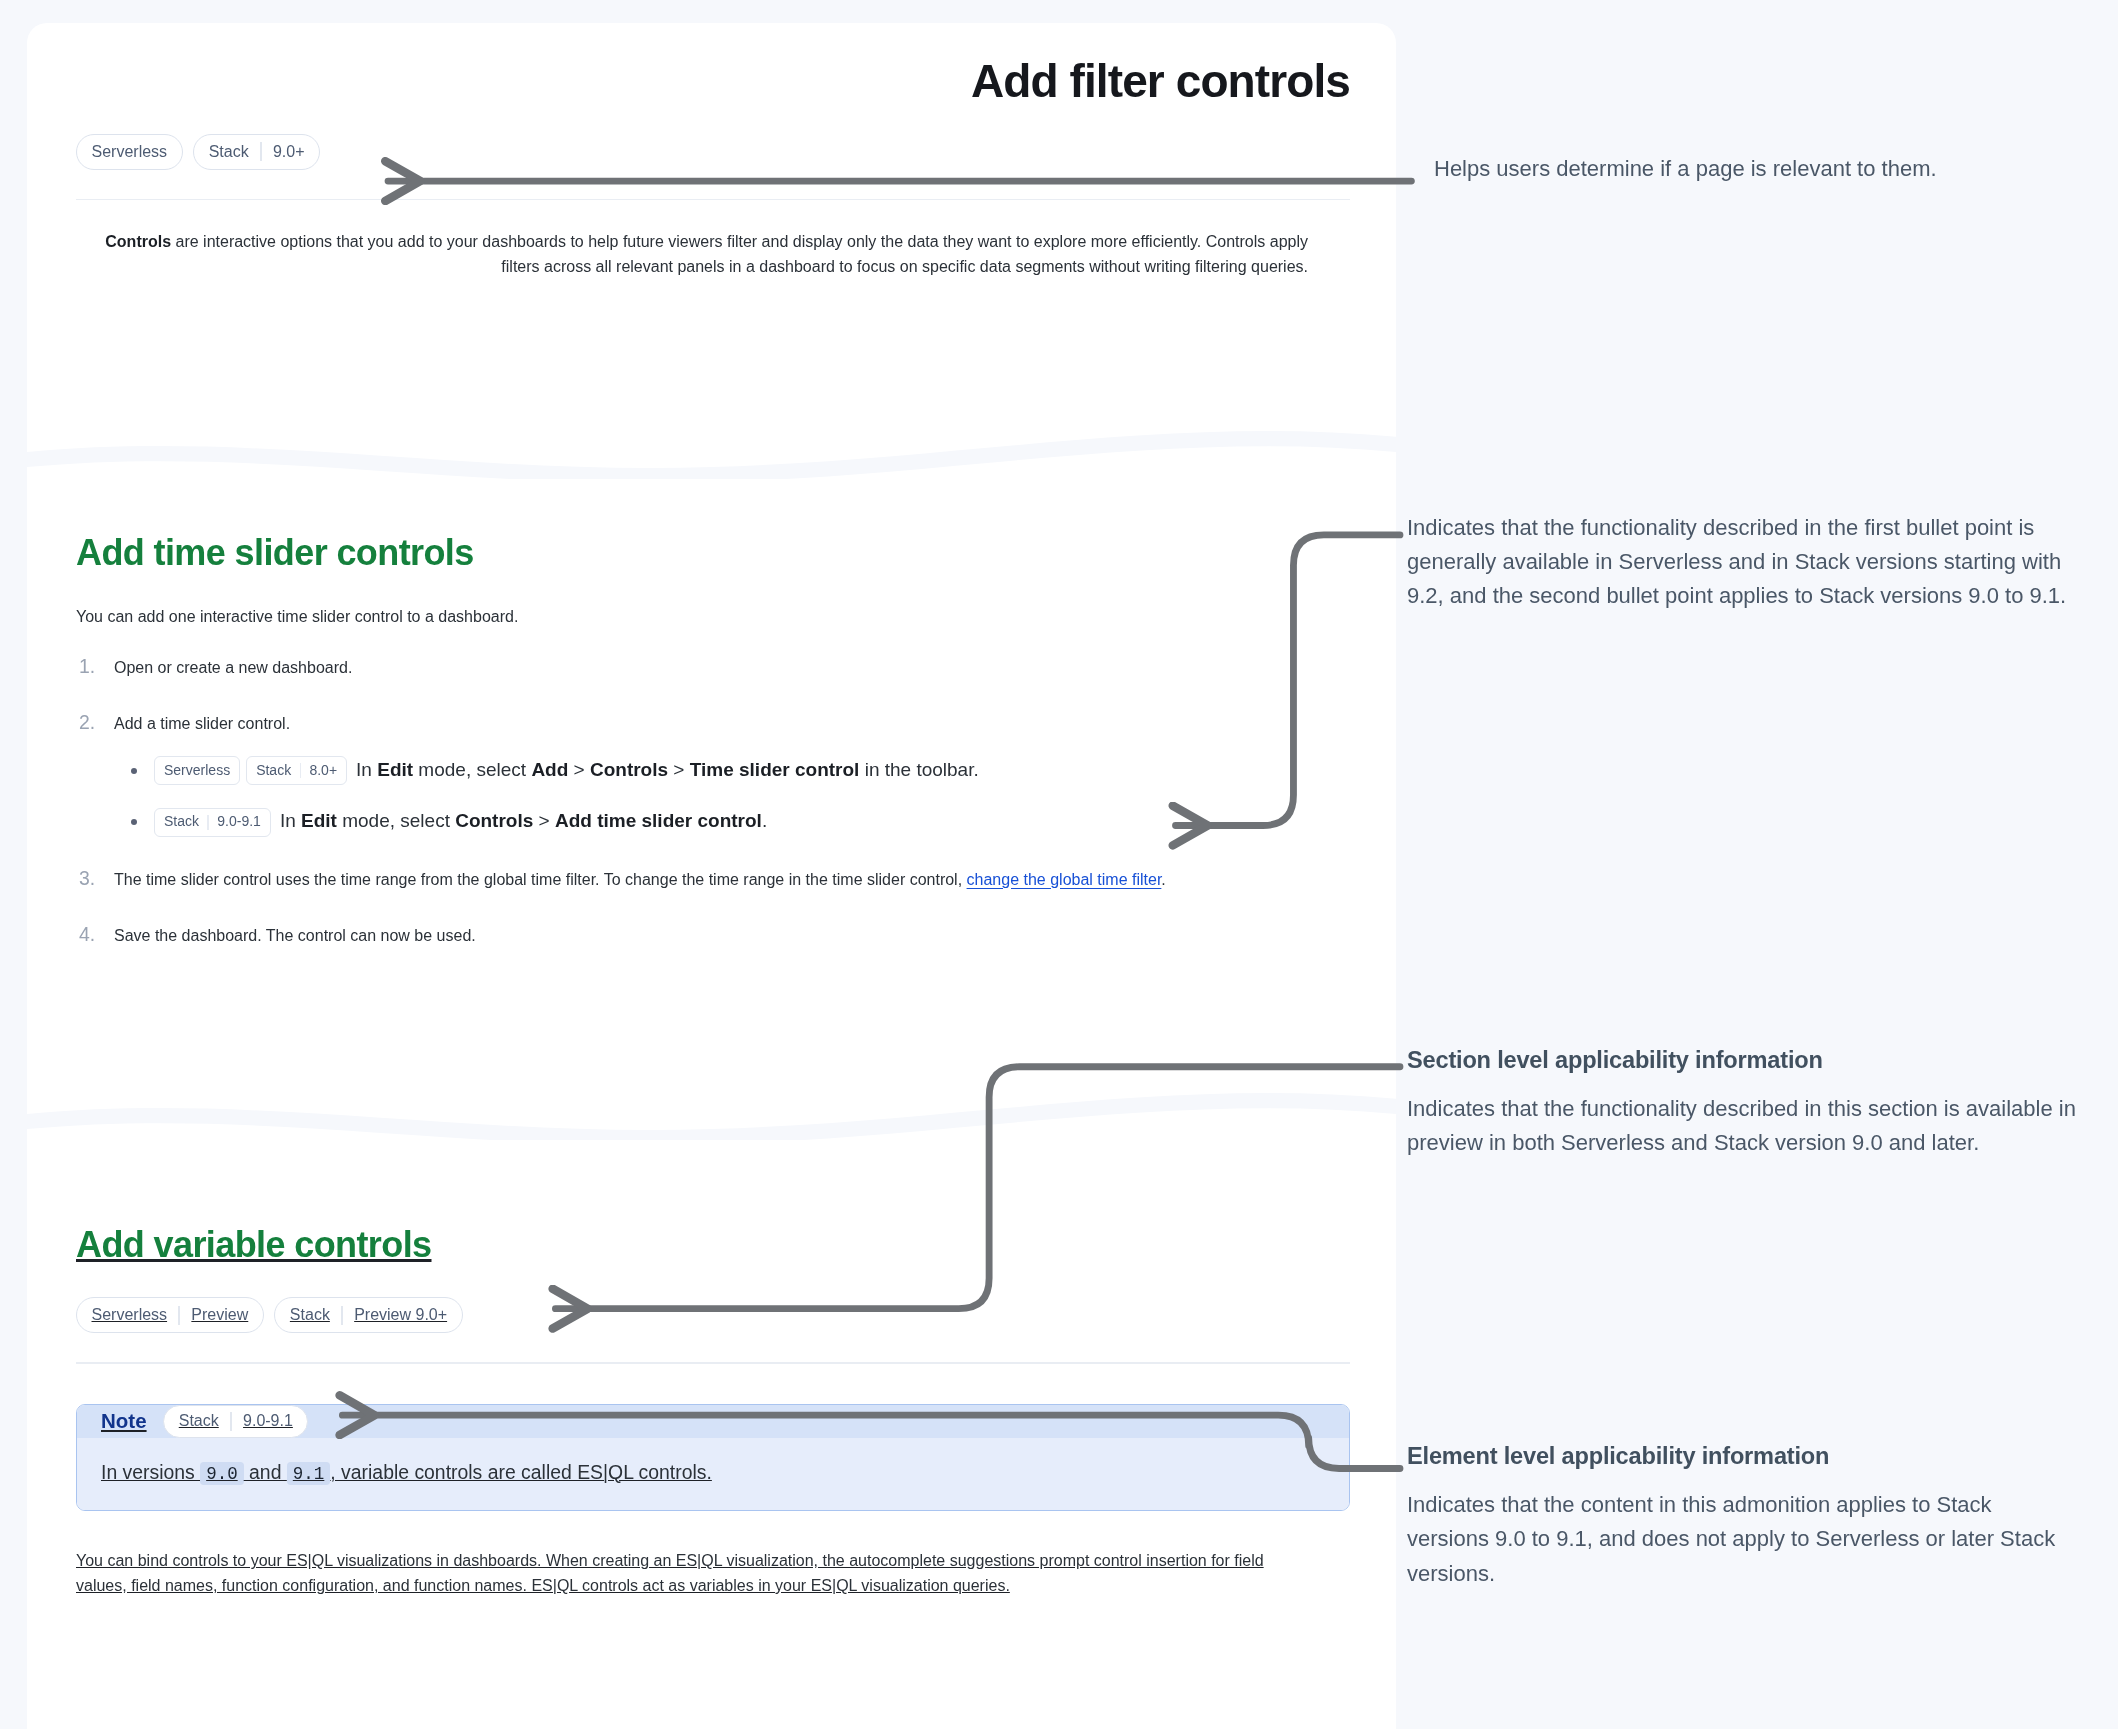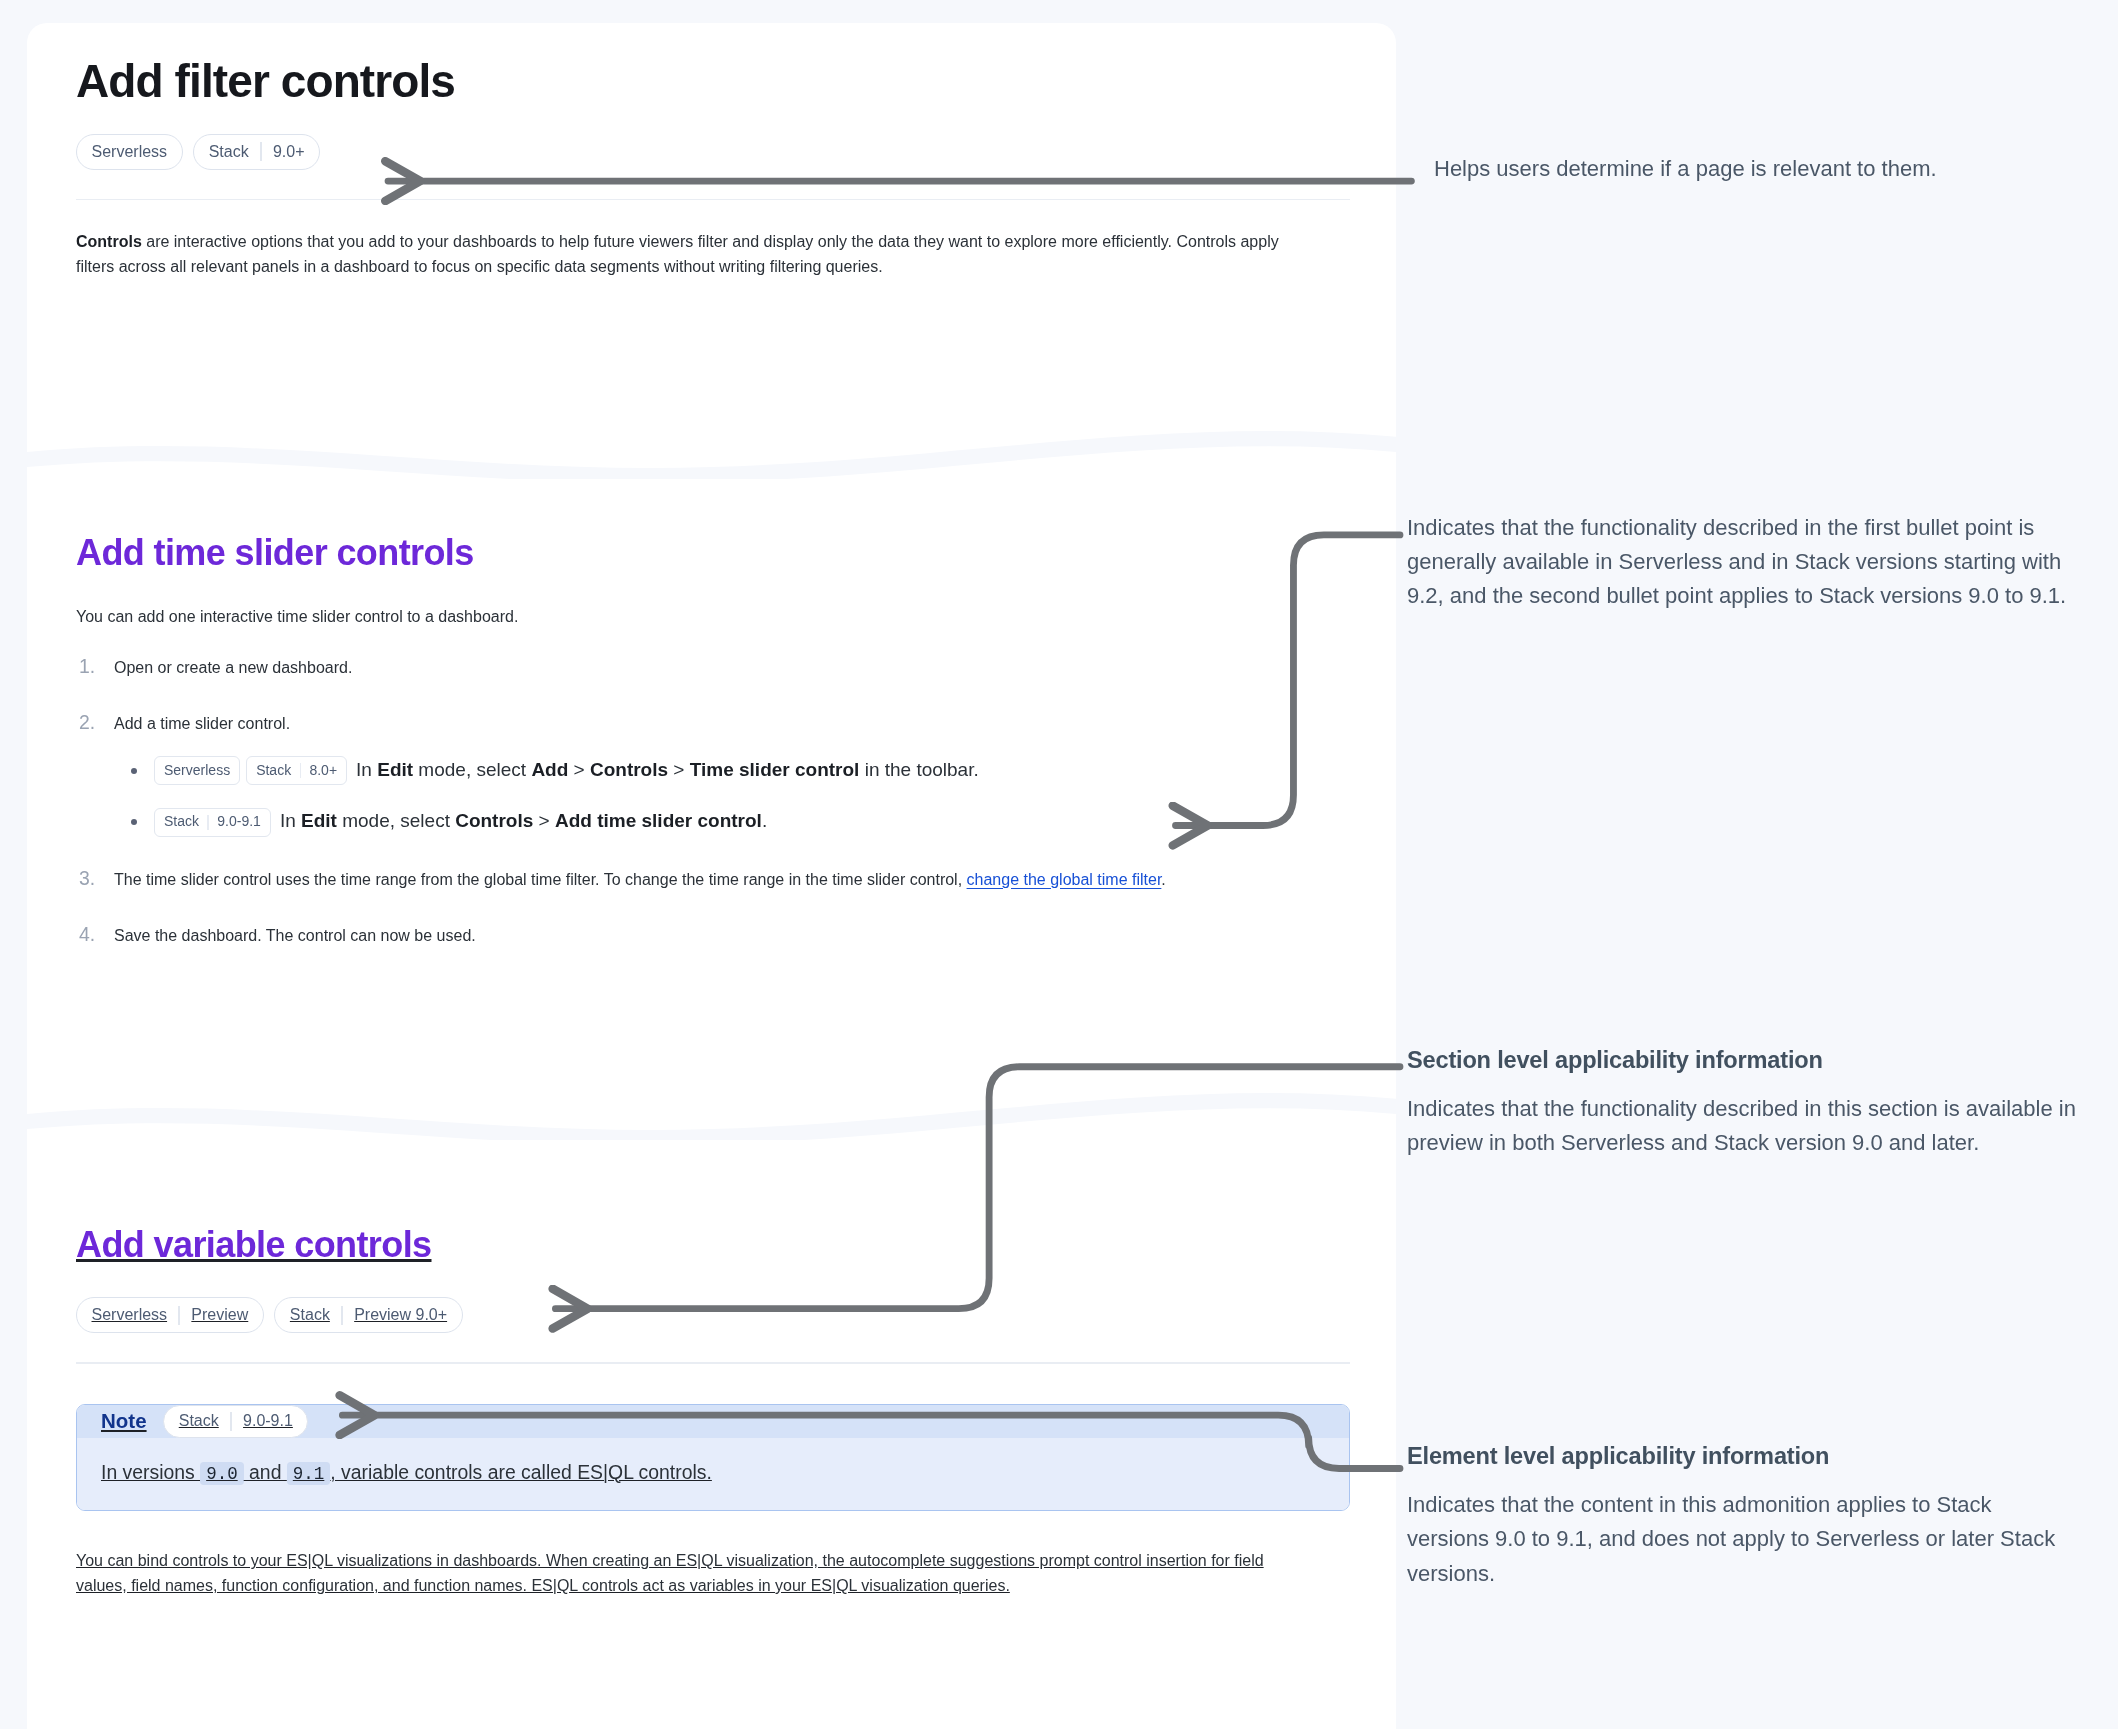--- a/index.html
+++ b/index.html
@@ -40,21 +40,21 @@
 
   .panel-inner { position:absolute; left:49px; right:46px; }
 
   
   h1.page-title {
     font-size:46px; line-height:1.1; font-weight:700;
     letter-spacing:-0.9px; margin:0; color:#16181d;
   }
   h2.section-title {
     font-size:36px; line-height:1.15; font-weight:700;
-    letter-spacing:-0.6px; margin:0; color:#6d28d9;
+    letter-spacing:-0.6px; margin:0; color:#15803d;
   }
   p.body, li .txt {
     font-size:16px; line-height:1.55; color:#2b3138; margin:0;
   }
   p.body b, li .txt b { font-weight:700; color:#1b1f25; }
 
   .rule { height:1.5px; background:#e9edf3; width:100%; }
 
   
   .pill-row { display:flex; gap:10.6px; align-items:center; }
@@ -134,21 +134,21 @@
   #connectors { position:absolute; inset:0; pointer-events:none; }
 </style>
 </head>
 <body>
 
 <div id="doc-root">
 
   <div class="doc-column">
 
     <div class="panel p1">
-      <div class="panel-inner" style="top:33px;">
+      <div class="panel-inner" style="top:33px;text-align:right;">
         <h1 class="page-title">Add filter controls</h1>
 
         <div class="pill-row" style="margin-top:27px;">
           <span class="pill">
             <span>Serverless</span>
           </span>
           <span class="pill">
             <span>Stack</span>
             <span class="sep"></span>
             <span class="ver">9.0+</span>

